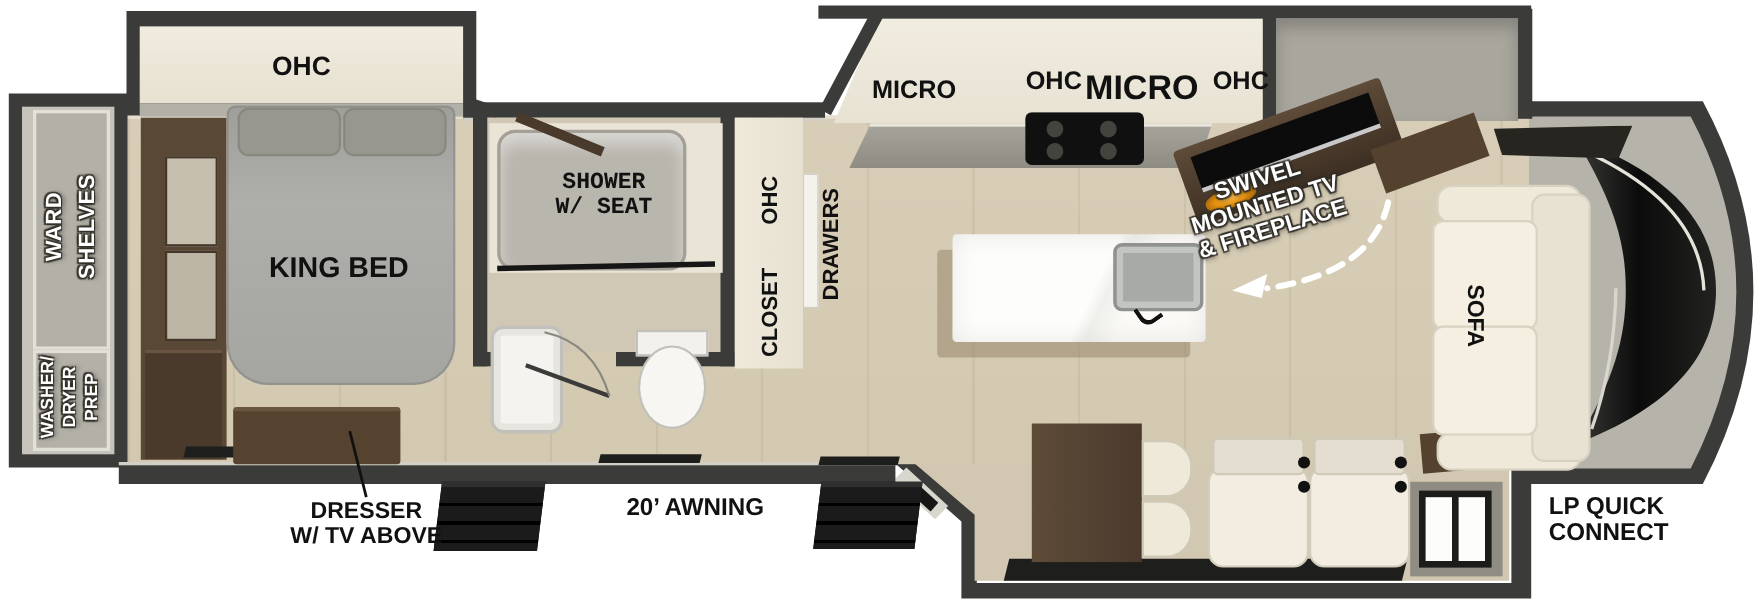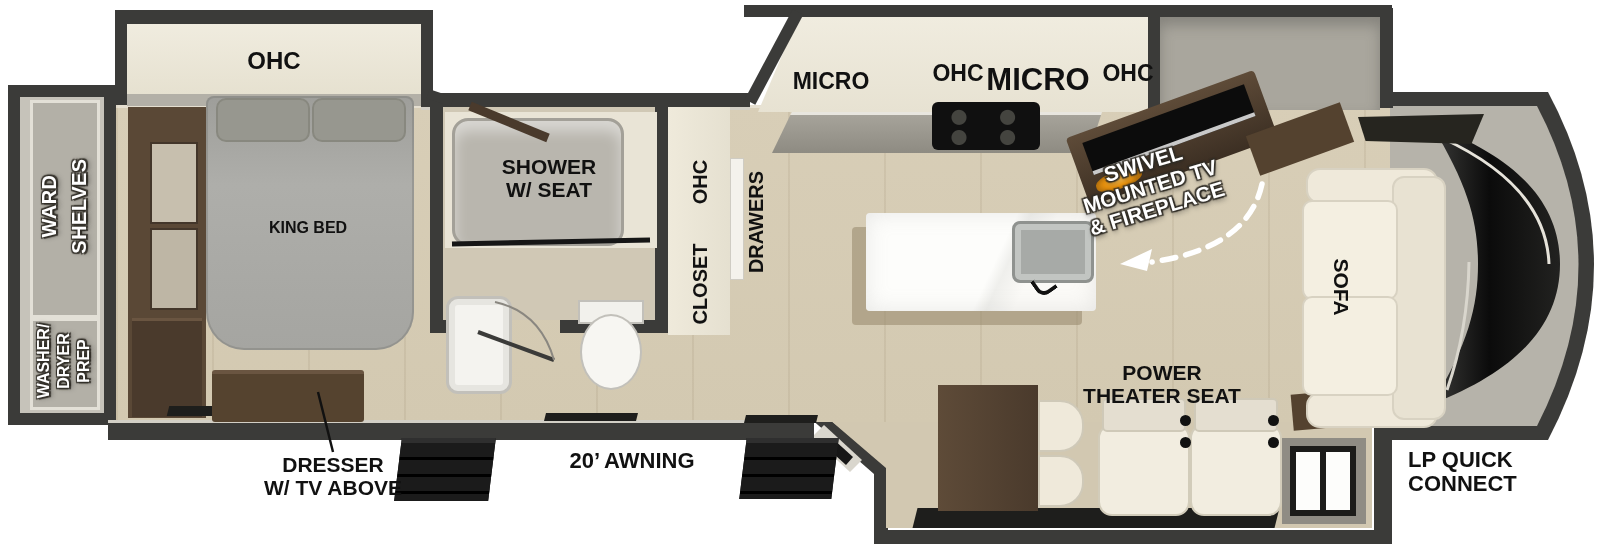--- a/index.html
+++ b/index.html
@@ -82,32 +82,32 @@
   <div class="lbl" style="left:274px;top:61px;font-size:24px;">OHC</div>
 
   <div class="abs z10" style="left:128px;top:107px;width:78px;height:311px;background:#5a4836;"></div>
   <div class="abs z10" style="left:150px;top:142px;width:44px;height:78px;background:#c7bfae;border:2px solid #43362a;"></div>
   <div class="abs z10" style="left:150px;top:228px;width:44px;height:78px;background:#beb6a5;border:2px solid #43362a;"></div>
   <div class="abs z10" style="left:132px;top:318px;width:70px;height:96px;background:#4a3a2c;border-top:3px solid #6a5541;"></div>
 
   <div class="abs z10" style="left:206px;top:96px;width:208px;height:254px;background:linear-gradient(180deg,#9e9e9a,#aeaeaa 35%,#a5a5a1);border-radius:8px 8px 38px 38px;box-shadow:inset 0 0 0 2px rgba(120,120,116,.4);"></div>
   <div class="abs z12" style="left:216px;top:98px;width:90px;height:40px;background:#97978f;border:2px solid #88887f;border-radius:10px;"></div>
   <div class="abs z12" style="left:312px;top:98px;width:90px;height:40px;background:#97978f;border:2px solid #88887f;border-radius:10px;"></div>
-  <div class="lbl" style="left:308px;top:228px;font-size:16px;">KING BED</div>
+  <div class="lbl" style="left:308px;top:243px;font-size:26px;">KING BED</div>
   <div class="abs z12" style="left:212px;top:370px;width:152px;height:48px;background:#55432f;border-top:4px solid #6a5541;border-radius:3px;"></div>
   <div class="mat" style="left:168px;top:406px;width:178px;height:10px;"></div>
 
   <div class="abs z5" style="left:443px;top:107px;width:213px;height:213px;background:#d0c8b5;"></div>
   <div class="wall z5" style="left:430px;top:100px;width:13px;height:233px;"></div>
   <div class="wall z5" style="left:655px;top:100px;width:13px;height:233px;"></div>
   <div class="wall z5" style="left:430px;top:320px;width:52px;height:13px;"></div>
   <div class="wall z5" style="left:560px;top:320px;width:108px;height:13px;"></div>
   <div class="abs z10" style="left:445px;top:112px;width:212px;height:136px;background:#e9e4d6;"></div>
   <div class="abs z10" style="left:452px;top:118px;width:166px;height:122px;background:#b9b6ae;border:3px solid #a3a098;border-radius:16px;box-shadow:inset 0 10px 14px rgba(255,255,255,.45);"></div>
-  <div class="lbl" style="left:549px;top:178px;font-size:21px;">SHOWER
+  <div class="lbl" style="left:549px;top:178px;font-size:21px;font-family:Liberation Mono, monospace;">SHOWER
 W/ SEAT</div>
   <div class="abs z10" style="left:446px;top:296px;width:60px;height:92px;background:#f4f3ef;border:3px solid #c2c0ba;border-radius:12px;box-shadow:inset 0 0 0 6px #e6e5e0;"></div>
   <div class="abs z10" style="left:578px;top:300px;width:62px;height:20px;background:#f2f1ec;border:2px solid #c2c0ba;"></div>
   <div class="abs z10" style="left:580px;top:314px;width:58px;height:72px;background:#f7f6f2;border:2px solid #c2c0ba;border-radius:50%;"></div>
 
   <div class="abs z10 cream" style="left:668px;top:107px;width:62px;height:228px;background:linear-gradient(90deg,#efeadb,#e5e0d0);"></div>
   <div class="abs z10" style="left:730px;top:158px;width:12px;height:120px;background:#f4f2ec;border:1px solid #cfccc3;"></div>
   <div class="lbl v" style="left:700px;top:182px;font-size:20px;">OHC</div>
   <div class="lbl v" style="left:700px;top:284px;font-size:20px;">CLOSET</div>
   <div class="lbl v" style="left:756px;top:222px;font-size:20px;">DRAWERS</div>
@@ -150,22 +150,20 @@
   <div class="abs z12" style="left:1038px;top:455px;width:42px;height:48px;background:#efe9da;border:2px solid #cfc9b8;border-radius:0 24px 24px 0;"></div>
 
   <div class="seat z12" style="left:1098px;top:424px;width:88px;height:88px;"></div>
   <div class="foot z12" style="left:1102px;top:398px;width:80px;height:30px;"></div>
   <div class="seat z12" style="left:1190px;top:424px;width:88px;height:88px;"></div>
   <div class="foot z12" style="left:1194px;top:398px;width:80px;height:30px;"></div>
   <div class="cup" style="left:1180px;top:415px;"></div>
   <div class="cup" style="left:1180px;top:437px;"></div>
   <div class="cup" style="left:1268px;top:415px;"></div>
   <div class="cup" style="left:1268px;top:437px;"></div>
-  <div class="lbl" style="left:1162px;top:384px;font-size:21px;">POWER
-THEATER SEAT</div>
 
   <div class="abs z12" style="left:1282px;top:438px;width:84px;height:86px;background:#8f8c84;"></div>
   <div class="abs z12" style="left:1290px;top:446px;width:66px;height:70px;background:#1c1c1a;"></div>
   <div class="abs z12" style="left:1296px;top:452px;width:24px;height:58px;background:#fdfdfb;"></div>
   <div class="abs z12" style="left:1326px;top:452px;width:24px;height:58px;background:#fdfdfb;"></div>
 
   <div class="abs z10" style="left:1250px;top:118px;width:100px;height:42px;background:#54422f;transform:rotate(-20deg);"></div>
   <div class="abs z10" style="left:1292px;top:390px;width:110px;height:36px;background:#54422f;transform:rotate(-5deg);"></div>
   <div class="cush z10" style="left:1306px;top:168px;width:128px;height:32px;border-radius:14px;background:#efe9da;"></div>
   <div class="cush z10" style="left:1306px;top:392px;width:128px;height:32px;border-radius:14px;background:#efe9da;"></div>

